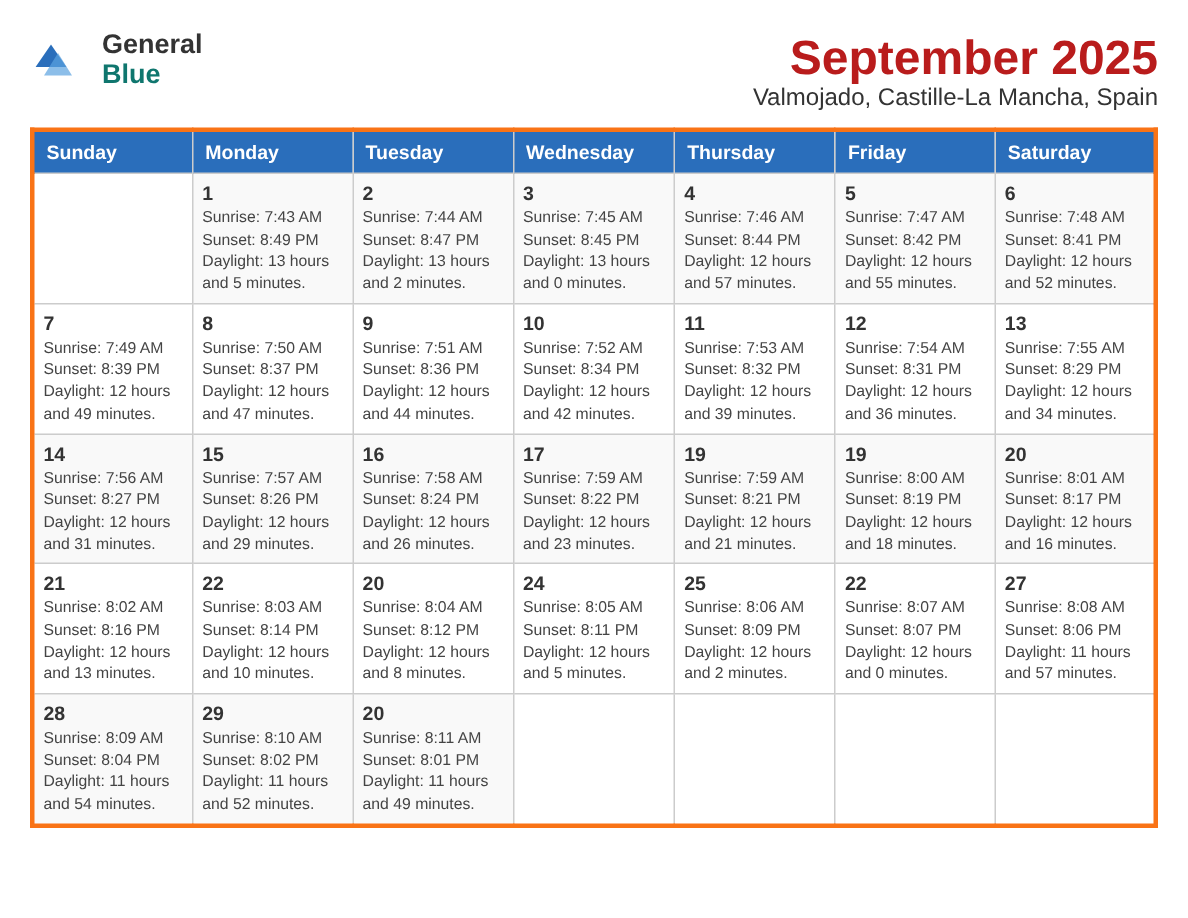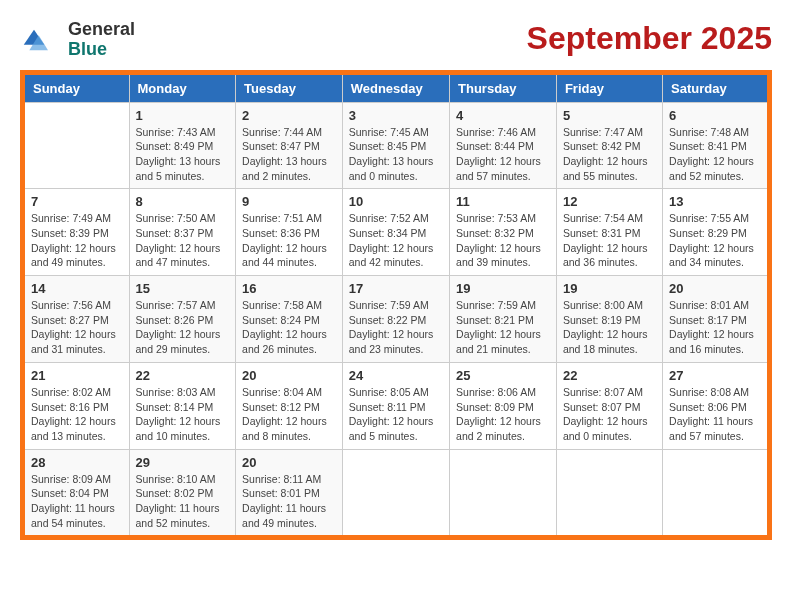--- a/index.html
+++ b/index.html
@@ -40,21 +40,21 @@
       font-weight: bold;
       color: #b91c1c;
     }
     .location-title {
       font-size: 16px;
       color: #333;
     }
     .calendar {
       width: 100%;
       border-collapse: collapse;
-      border: 5px solid #f97316;
+      border: 3px solid #f97316;
     }
     .calendar th {
       background: #2a6ebb;
       color: #fff;
       text-align: left;
       padding: 6px 8px;
       font-size: 13px;
       font-weight: bold;
       border: 1px solid #ccc;
     }
@@ -91,20 +91,21 @@
       <polygon points="15,4 26,20 4,20" fill="#2a6ebb"></polygon>
       <polygon points="20,10 30,26 10,26" fill="#5ba3e0" opacity="0.7"></polygon>
     </svg>
     <div class="logo-text">
       <span class="logo-general">General</span><br>
       <span class="logo-blue">Blue</span>
     </div>
   </div>
   <div class="title-block">
     <div class="month-title">September 2025</div>
+    <div class="location-title">Valmojado, Castille-La Mancha, Spain</div>
   </div>
 </div>
 
 <table class="calendar">
   <thead>
     <tr>
     <th>Sunday</th>
         <th>Monday</th>
         <th>Tuesday</th>
         <th>Wednesday</th>

